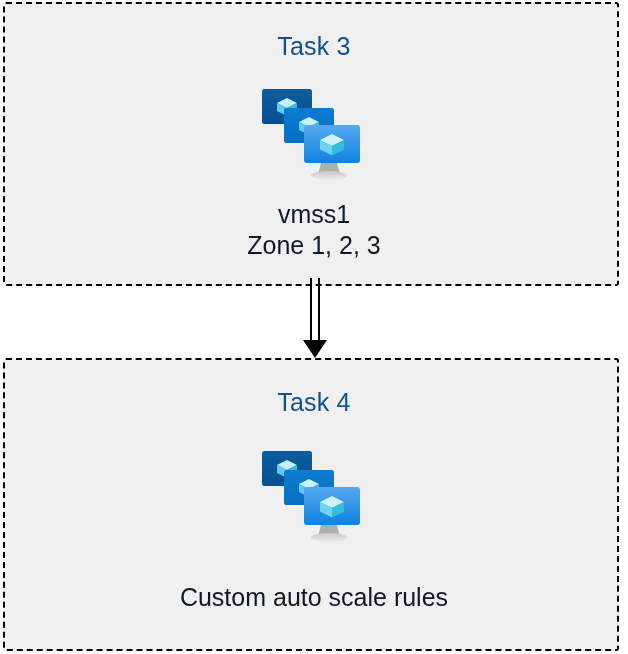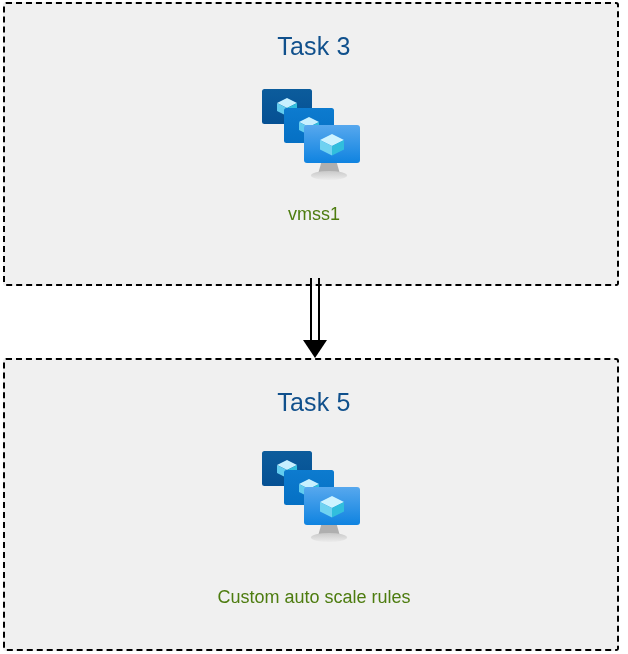--- a/index.html
+++ b/index.html
@@ -57,22 +57,22 @@
   .task-title {
     color: #10508c;
     font-size: 25px;
     font-weight: 400;
     letter-spacing: 0.2px;
     line-height: 28px;
     white-space: nowrap;
   }
 
   .node-label {
-    color: #4d7c0f;
-    font-size: 18px;
+    color: #0f172a;
+    font-size: 25px;
     font-weight: 400;
     line-height: 31px;
     white-space: nowrap;
   }
 
   
   #title-task3 { top: 32px; }
   #icon-wrap-top { top: 86px; }
   #labels-top { top: 199px; }
 
@@ -156,33 +156,34 @@
       <g>
         <path d="M74 48 l12 6 -12 6 -12 -6 z" fill="#CDF3FF"></path>
         <path d="M62 54 l12 6 v9.5 l-12 -6 z" fill="#6FD2F1"></path>
         <path d="M86 54 l-12 6 v9.5 l12 -6 z" fill="#31BEDD"></path>
       </g>
     </svg>
   </div>
 
   <div class="box-inner" id="labels-top">
     <div class="node-label">vmss1</div>
+    <div class="node-label">Zone 1, 2, 3</div>
   </div>
 
   <svg id="connector" viewBox="0 0 42 84" xmlns="http://www.w3.org/2000/svg">
 
     <line x1="17" y1="0" x2="17" y2="64" stroke="#000000" stroke-width="2"></line>
     <line x1="25" y1="0" x2="25" y2="64" stroke="#000000" stroke-width="2"></line>
 
     <path d="M9 62 h24 l-12 18 z" fill="#000000"></path>
   </svg>
 
   <div class="task-box" id="task-box-bottom"></div>
 
-  <div class="box-inner task-title" id="title-task4">Task 5</div>
+  <div class="box-inner task-title" id="title-task4">Task 4</div>
 
   <div class="icon-wrap" id="icon-wrap-bottom">
     <svg class="vmss-icon" viewBox="0 0 112 98" xmlns="http://www.w3.org/2000/svg">
       <defs>
         <linearGradient id="mFrontB" x1="0" y1="0" x2="0" y2="1">
           <stop offset="0" stop-color="#57A8EE"></stop>
           <stop offset="1" stop-color="#0F83E0"></stop>
         </linearGradient>
         <linearGradient id="mMidB" x1="0" y1="0" x2="0" y2="1">
           <stop offset="0" stop-color="#0D7BCF"></stop>

